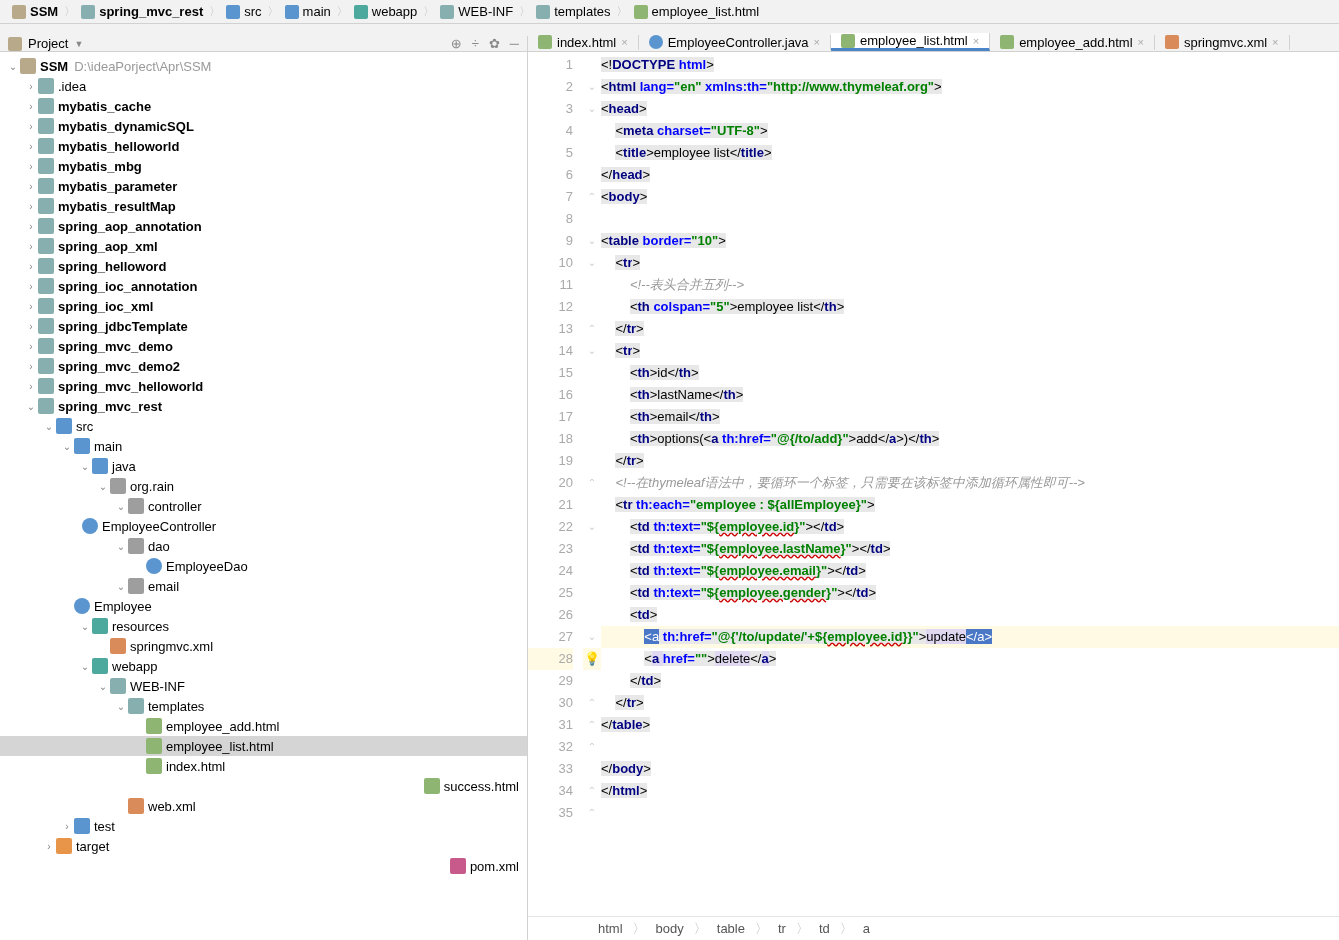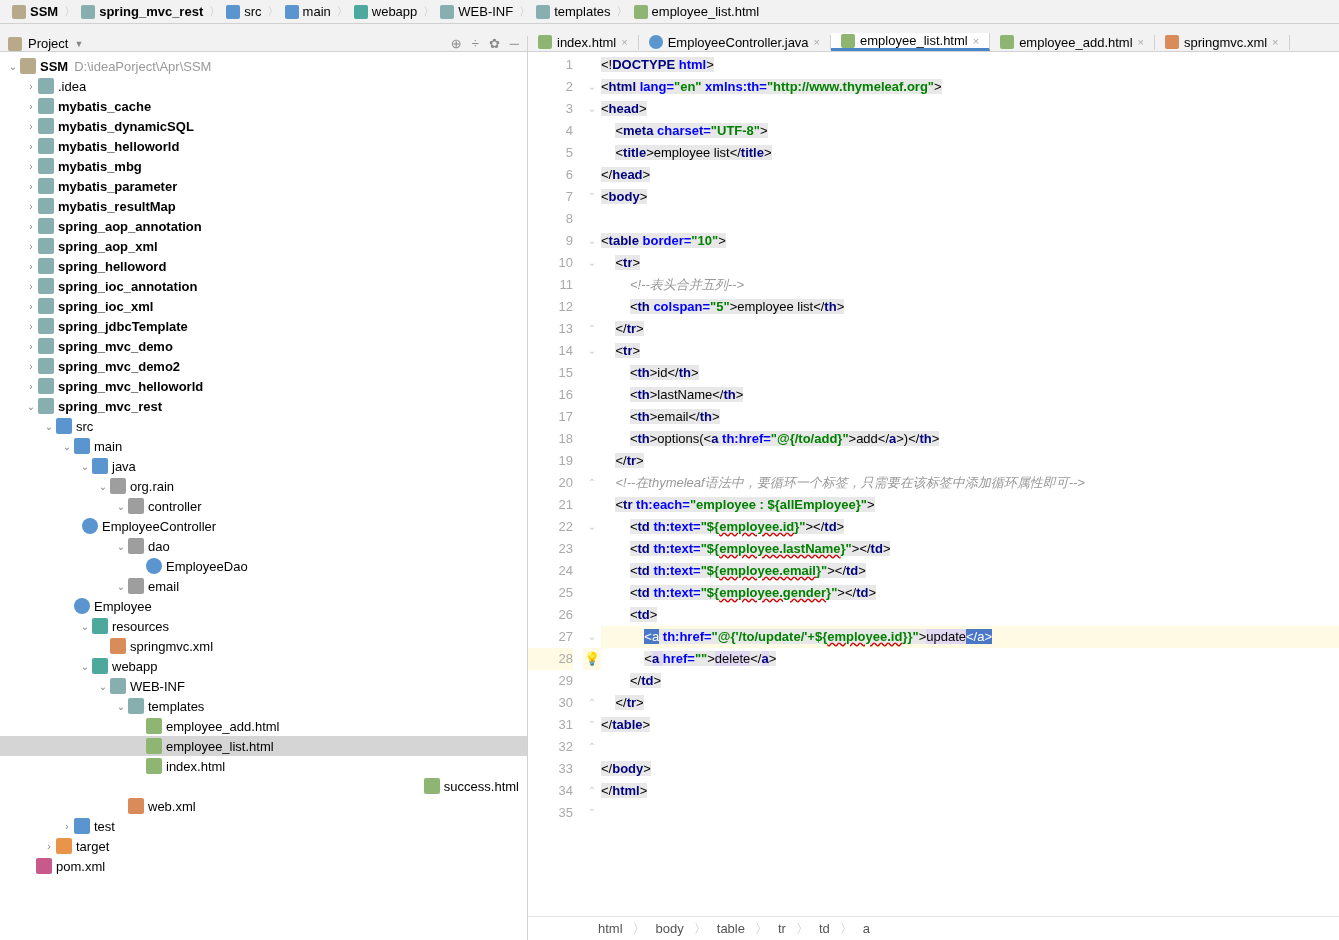--- a/index.html
+++ b/index.html
@@ -343,21 +343,21 @@
       <div class="node" style="padding-left: 60px;">
         <span class="ar">›</span>
         <span class="ic ic-fldb"></span>
         <span class="lbl">test</span>
       </div>
       <div class="node" style="padding-left: 42px;">
         <span class="ar">›</span>
         <span class="ic ic-fldor"></span>
         <span class="lbl">target</span>
       </div>
-      <div class="node" style="padding-left: 22px;">
+      <div class="node" style="padding-left: 22px; justify-content: flex-end;">
         <span class="ar"></span>
         <span class="ic ic-m"></span>
         <span class="lbl">pom.xml</span>
       </div>
     </div>
   <div class="editor">
     <div class="code-area">
       <div class="gutter" id="gutter">
           <div>1</div>
           <div>2</div>

